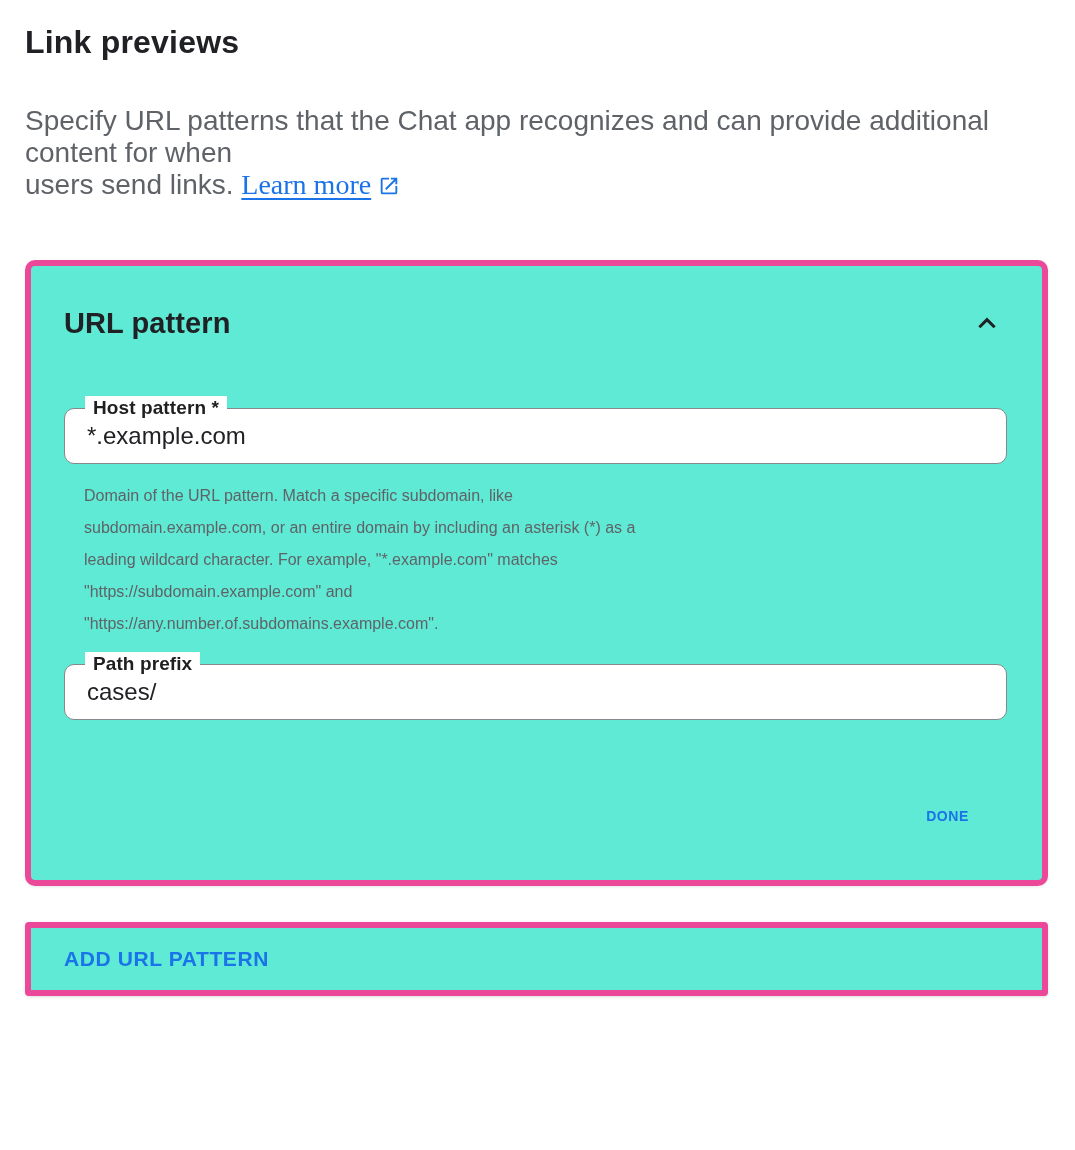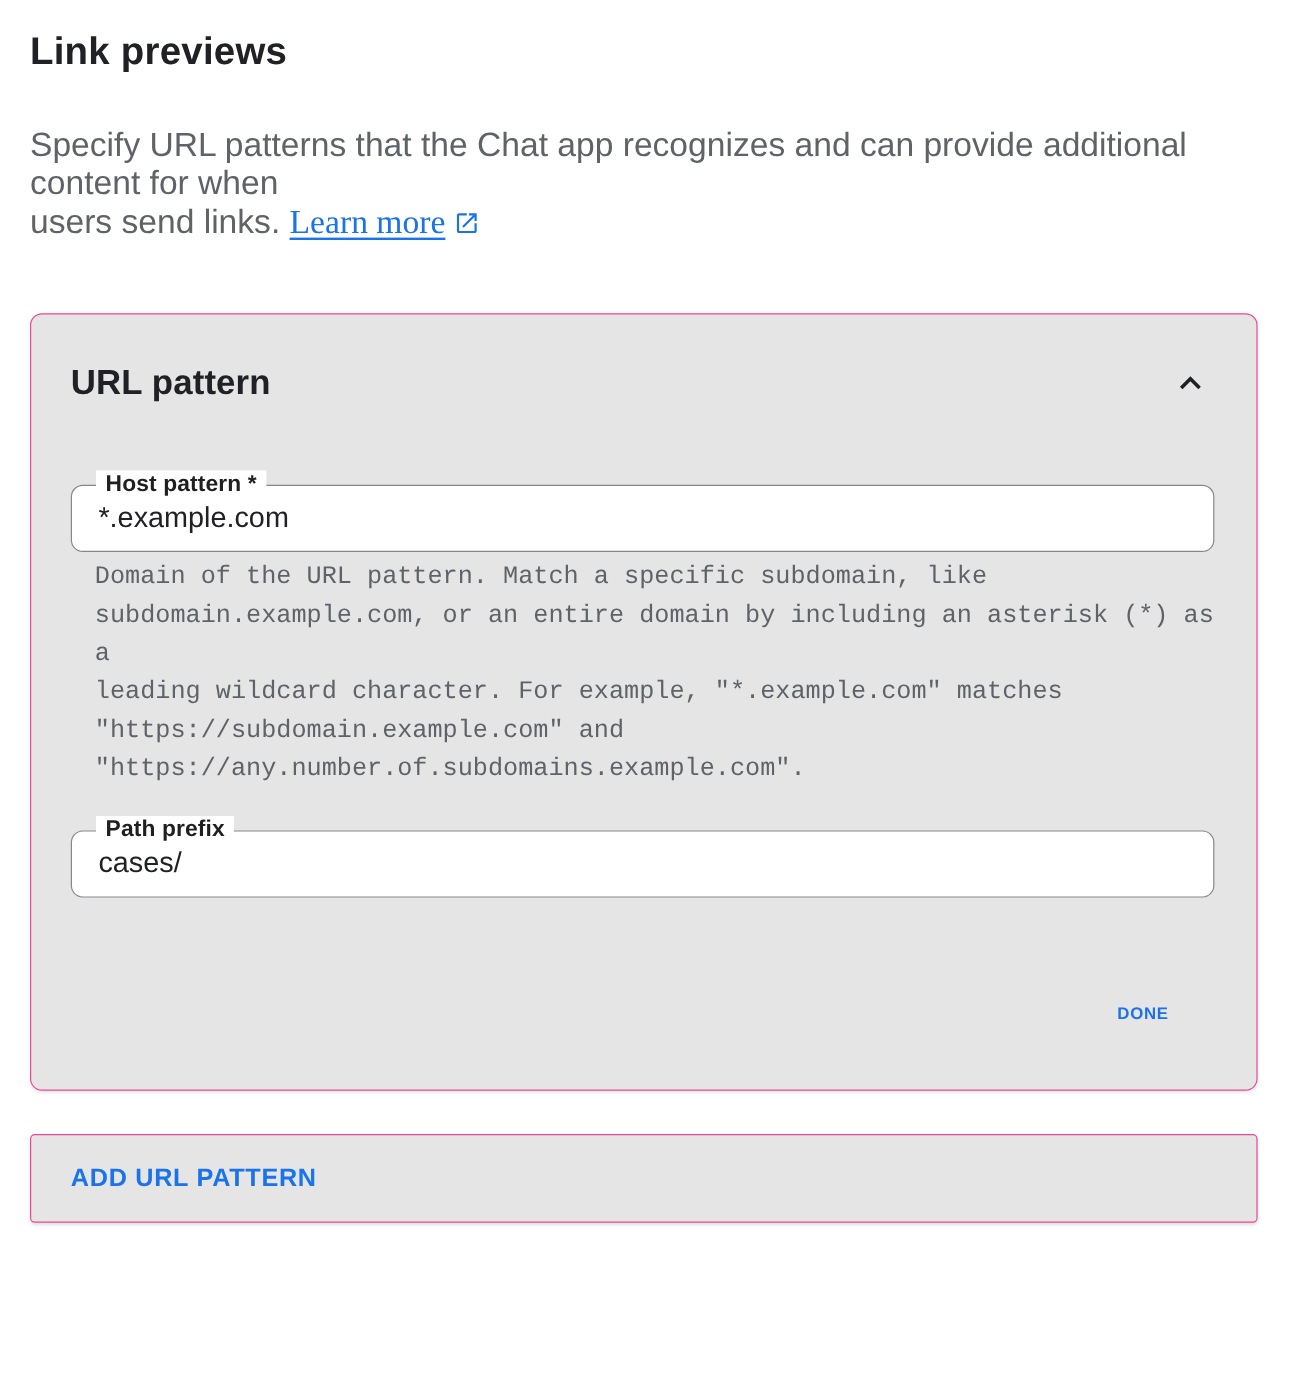--- a/index.html
+++ b/index.html
@@ -31,22 +31,22 @@
   }
   .intro a {
     color: #1a73e8;
     text-decoration: none;
     white-space: nowrap;
   }
   .intro a .link-text { text-decoration: underline; text-underline-offset: 4px; font-family: Liberation Serif, serif; }
   .intro a svg { vertical-align: -3px; margin-left: 7px; }
 
   .card {
-    background: #e5e5e5;
-    border: 1px solid #ec4899;
+    background: #5eead4;
+    border: 6px solid #ec4899;
     border-radius: 10px;
     box-shadow: 0 1px 3px rgba(60,64,67,0.12);
   }
 
   .pattern-card {
     margin-top: 59px;
     padding: 36px 35px 44px 33px;
   }
 
   .card-header {
@@ -74,21 +74,21 @@
   }
 
   .text-field {
     position: relative;
     height: 56px;
     border: 1.5px solid #85898d;
     border-radius: 10px;
     background: #ffffff;
   }
   .text-field.host { margin-top: 64px; }
-  .text-field.path { margin-top: 34px; }
+  .text-field.path { margin-top: 24px; }
   .field-label {
     position: absolute;
     top: -13px;
     left: 20px;
     background: #ffffff;
     padding: 0 8px;
     font-size: 19px;
     font-weight: 600;
     line-height: 24px;
     color: #1f1f1f;
@@ -100,26 +100,25 @@
     border: none;
     outline: none;
     background: transparent;
     padding: 0 22px;
     font-family: "Liberation Sans", sans-serif;
     font-size: 24px;
     color: #202124;
   }
 
   .helper {
-    margin: 6px 0 0 20px;
-    font-size: 21px;
+    margin: 16px 0 0 20px;
+    font-size: 16px;
     line-height: 32px;
     color: #5f6368;
     white-space: pre-line;
-    font-family: Liberation Mono, monospace;
   }
 
   .done-row {
     margin-top: 76px;
     display: flex;
     justify-content: flex-end;
     padding-right: 22px;
   }
   .done-btn {
     background: none;

